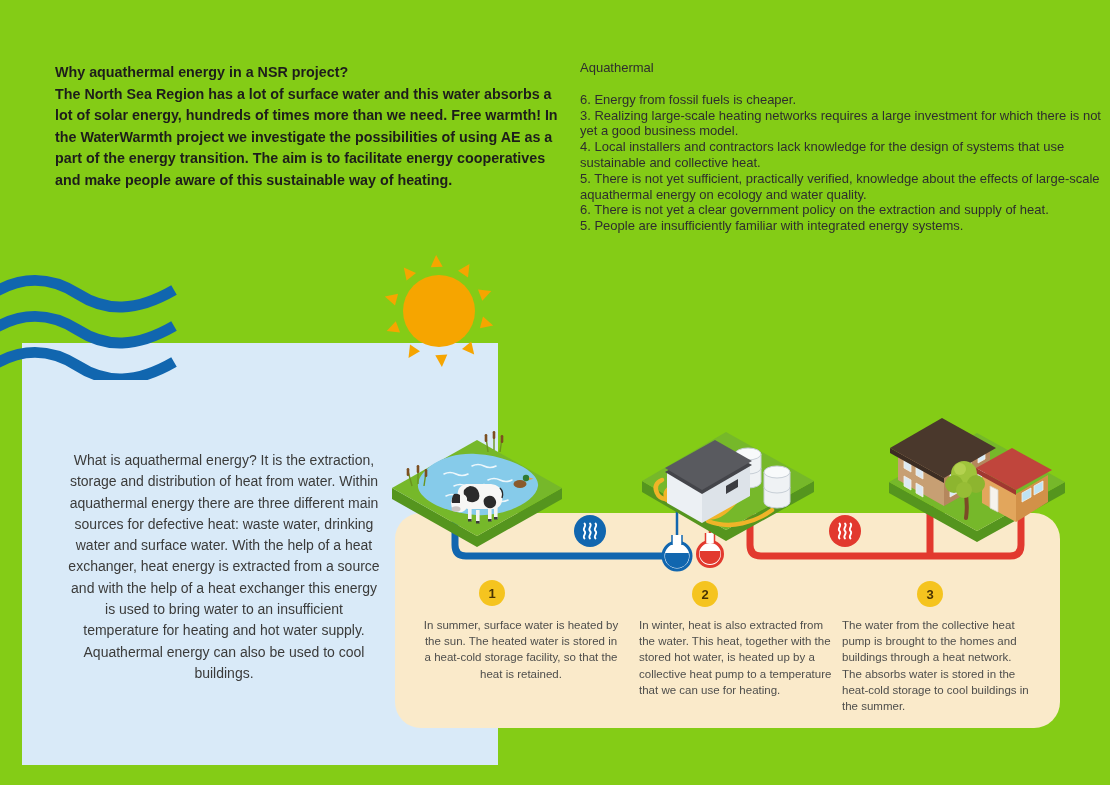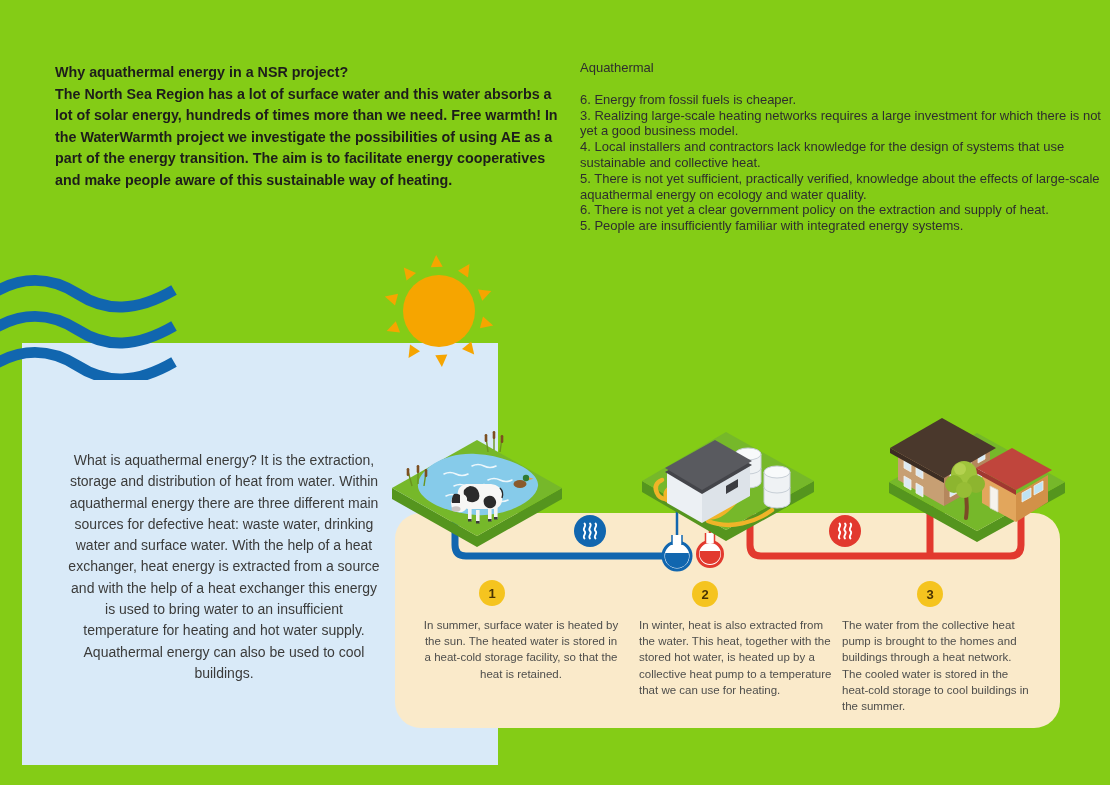--- a/index.html
+++ b/index.html
@@ -254,15 +254,15 @@
       <circle cx="76" cy="73" r="6" fill="#B4D24F"></circle>
     </g>
   </svg>
 
   <div class="abs badge b1">1</div>
   <div class="abs badge b2">2</div>
   <div class="abs badge b3">3</div>
 
   <div class="abs caption c1">In summer, surface water is heated by the sun. The heated water is stored in a heat-cold storage facility, so that the heat is retained.</div>
   <div class="abs caption c2">In winter, heat is also extracted from the water. This heat, together with the stored hot water, is heated up by a collective heat pump to a temperature that we can use for heating.</div>
-  <div class="abs caption c3">The water from the collective heat pump is brought to the homes and buildings through a heat network. The cooled water is stored in the heat-cold storage to cool buildings in the summer.</div>
+  <div class="abs caption c3">The water from the collective heat pump is brought to the homes and buildings through a heat network. The absorbs water is stored in the heat-cold storage to cool buildings in the summer.</div>
 
 </div>
 
 </body></html>

